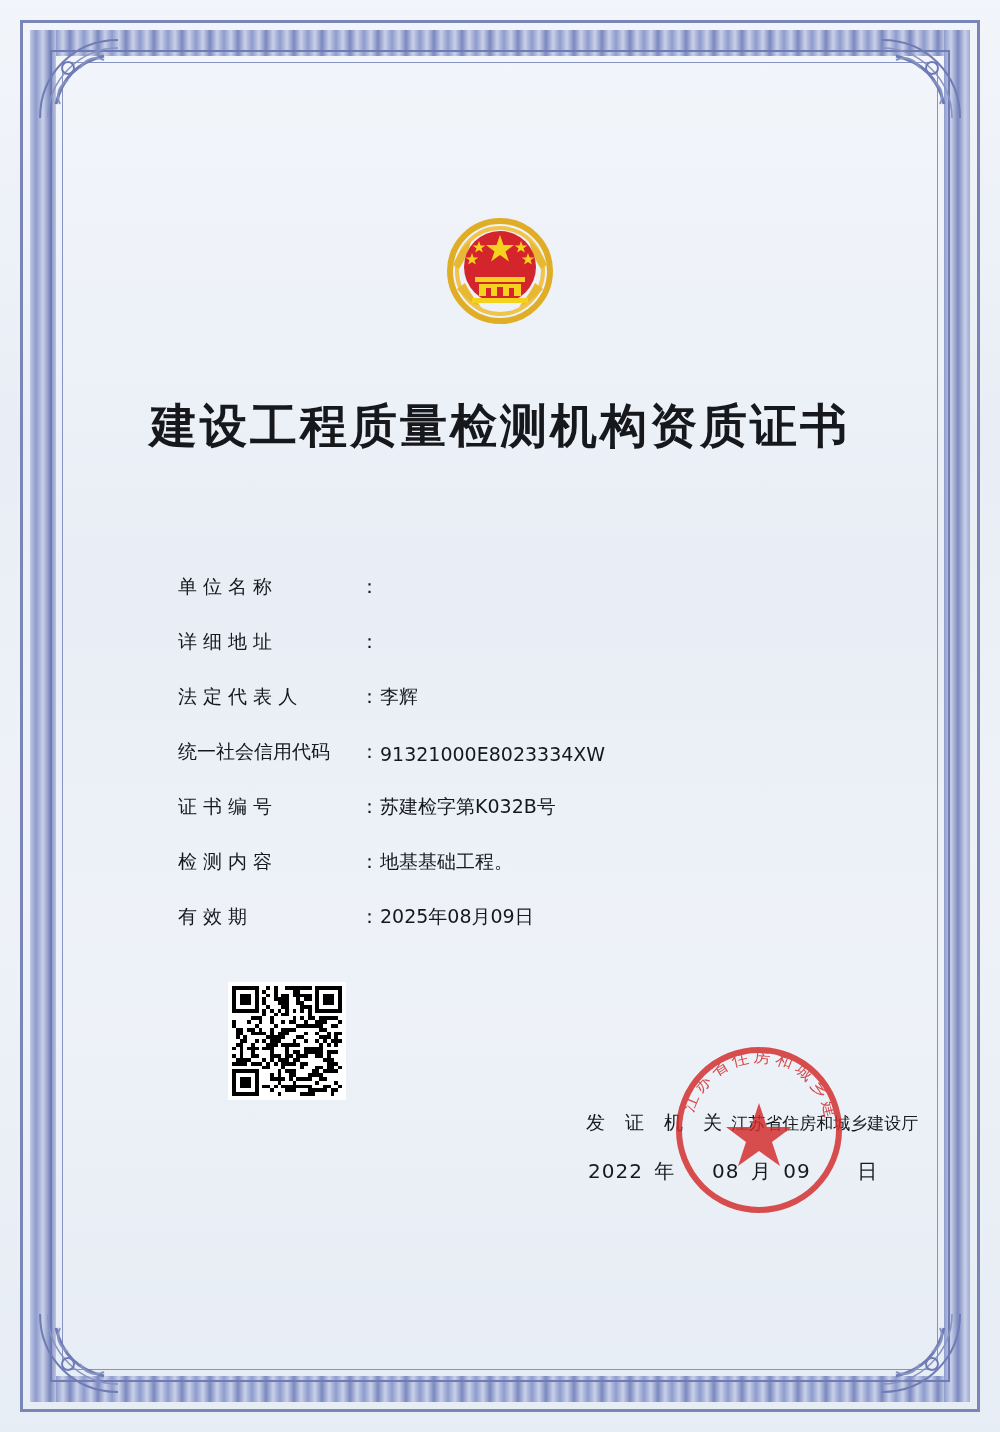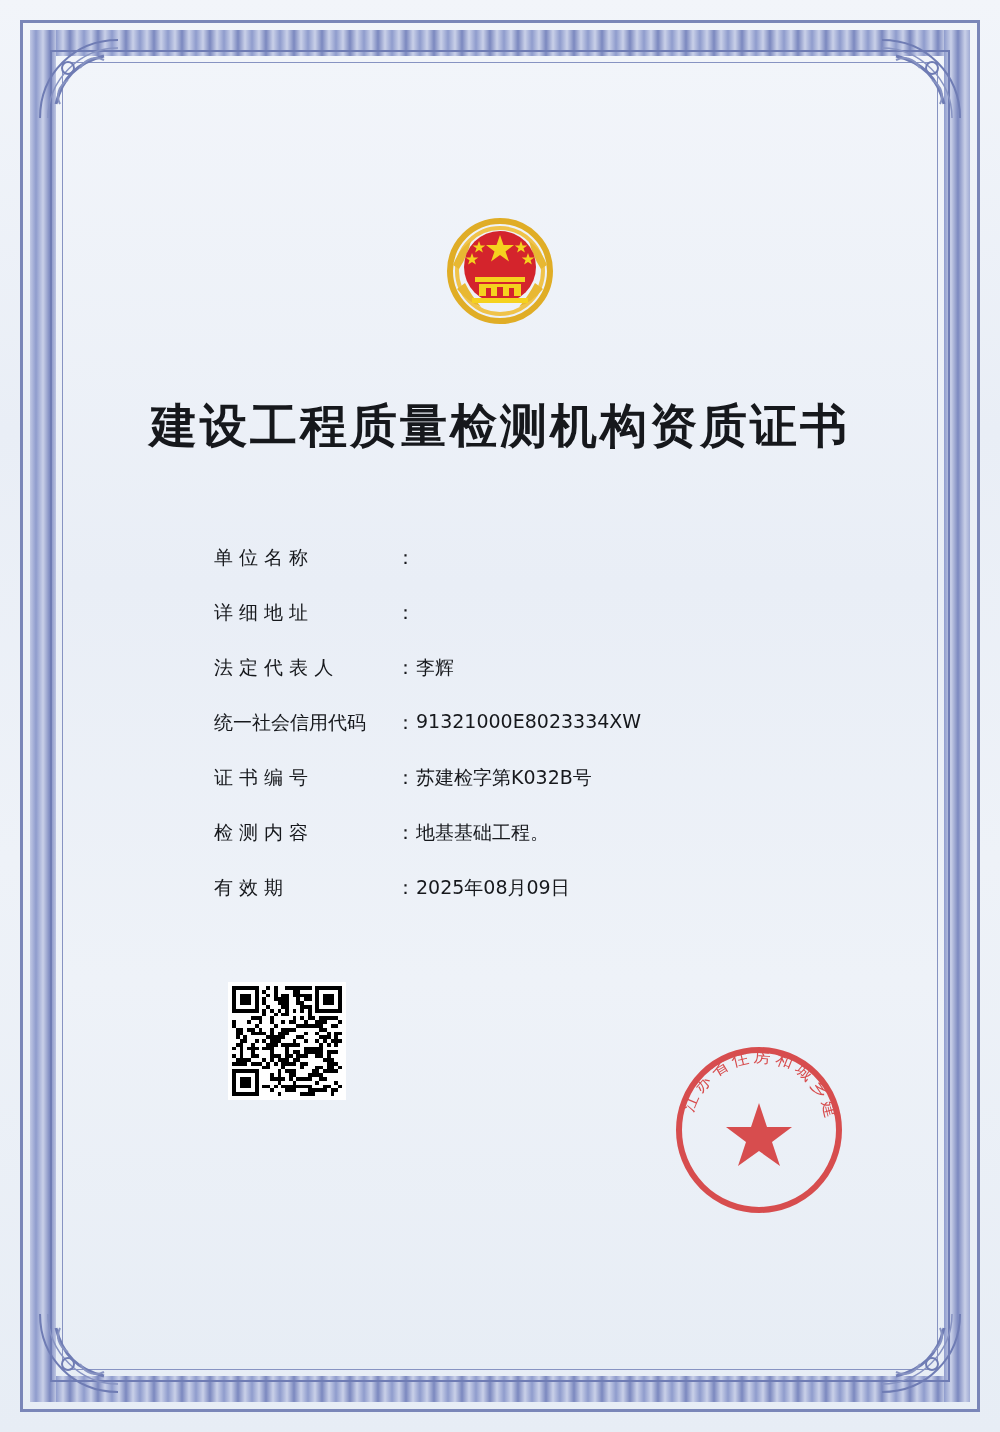--- a/index.html
+++ b/index.html
@@ -137,24 +137,23 @@
 
   
   .fields {
     position: absolute;
     left: 178px;
     top: 545px;
     width: 660px;
   }
   .field-row {
     display: flex;
-    align-items: flex-start;
+    align-items: flex-end;
     height: 55px;
     font-family: "DejaVu Sans", sans-serif;
-    margin-left: 36px;
   }
   .field-label {
     width: 182px;
     font-size: 19px;
     color: #16181c;
     white-space: nowrap;
     display: flex;
     justify-content: space-between;
   }
   .field-label.tight {
@@ -788,20 +787,34 @@
         <rect x="12" y="28" width="1" height="1" fill="#000000"></rect>
         <rect x="18" y="28" width="1" height="1" fill="#000000"></rect>
         <rect x="19" y="28" width="1" height="1" fill="#000000"></rect>
         <rect x="20" y="28" width="1" height="1" fill="#000000"></rect>
         <rect x="21" y="28" width="1" height="1" fill="#000000"></rect>
         <rect x="26" y="28" width="1" height="1" fill="#000000"></rect>
       </svg>
   </div>
 
   <div class="issuer">
+    <div class="issuer-line">
+      <span class="issuer-label">发 证 机 关</span>
+      <span class="issuer-value">江苏省住房和城乡建设厅</span>
+    </div>
+    <div class="date-line">
+      <span>2022</span>
+      <span>年</span>
+      <span style="display:inline-block;width:14px"></span>
+      <span>08</span>
+      <span>月</span>
+      <span>09</span>
+      <span style="display:inline-block;width:24px"></span>
+      <span>日</span>
+    </div>
   </div>
 
   <div class="seal">
     <svg width="190" height="190" viewBox="0 0 190 190">
       <defs>
         <path id="sealArc" d="M 95,95 m -68,0 a 68,68 0 1,1 136,0" fill="none"></path>
         <path id="sealArcText" d="M 27,95 a 68,68 0 1,1 136,0" fill="none"></path>
       </defs>
       <circle cx="95" cy="95" r="80" fill="none" stroke="#d32a2a" stroke-width="6"></circle>
       <polygon fill="#d32a2a" points="95,68 103,92 128,92 108,107 116,131 95,116 74,131 82,107 62,92 87,92"></polygon>

